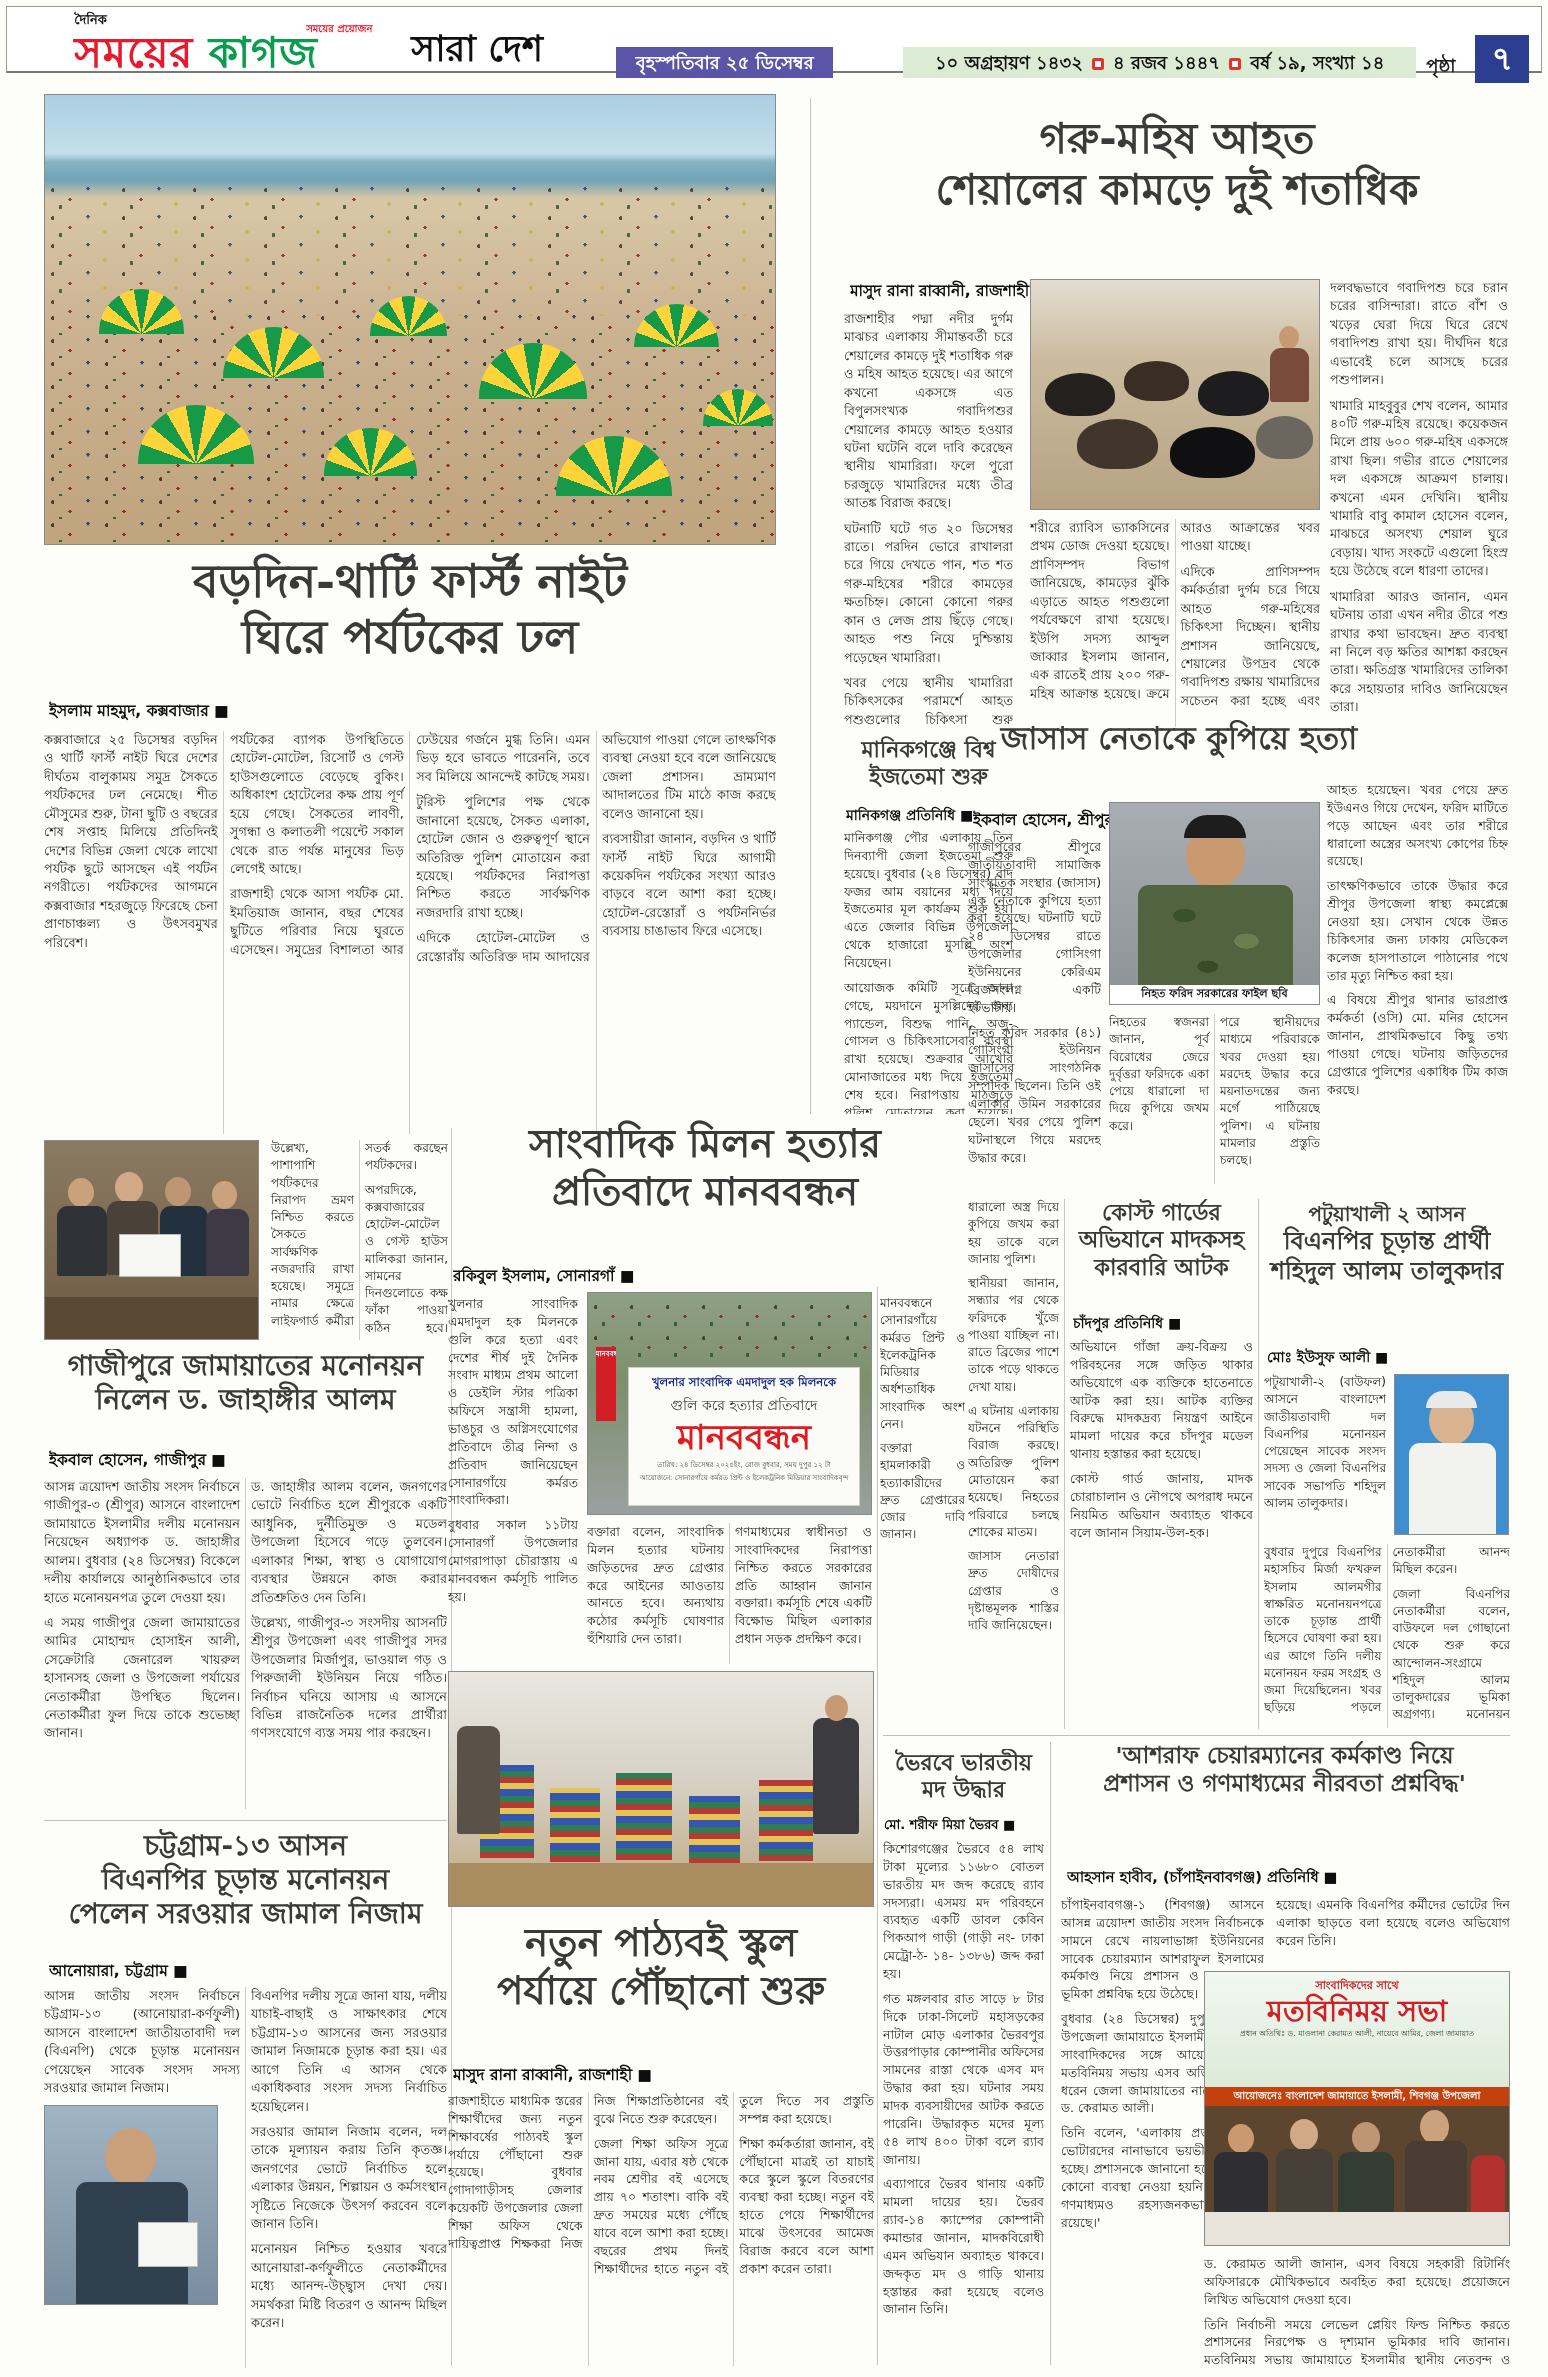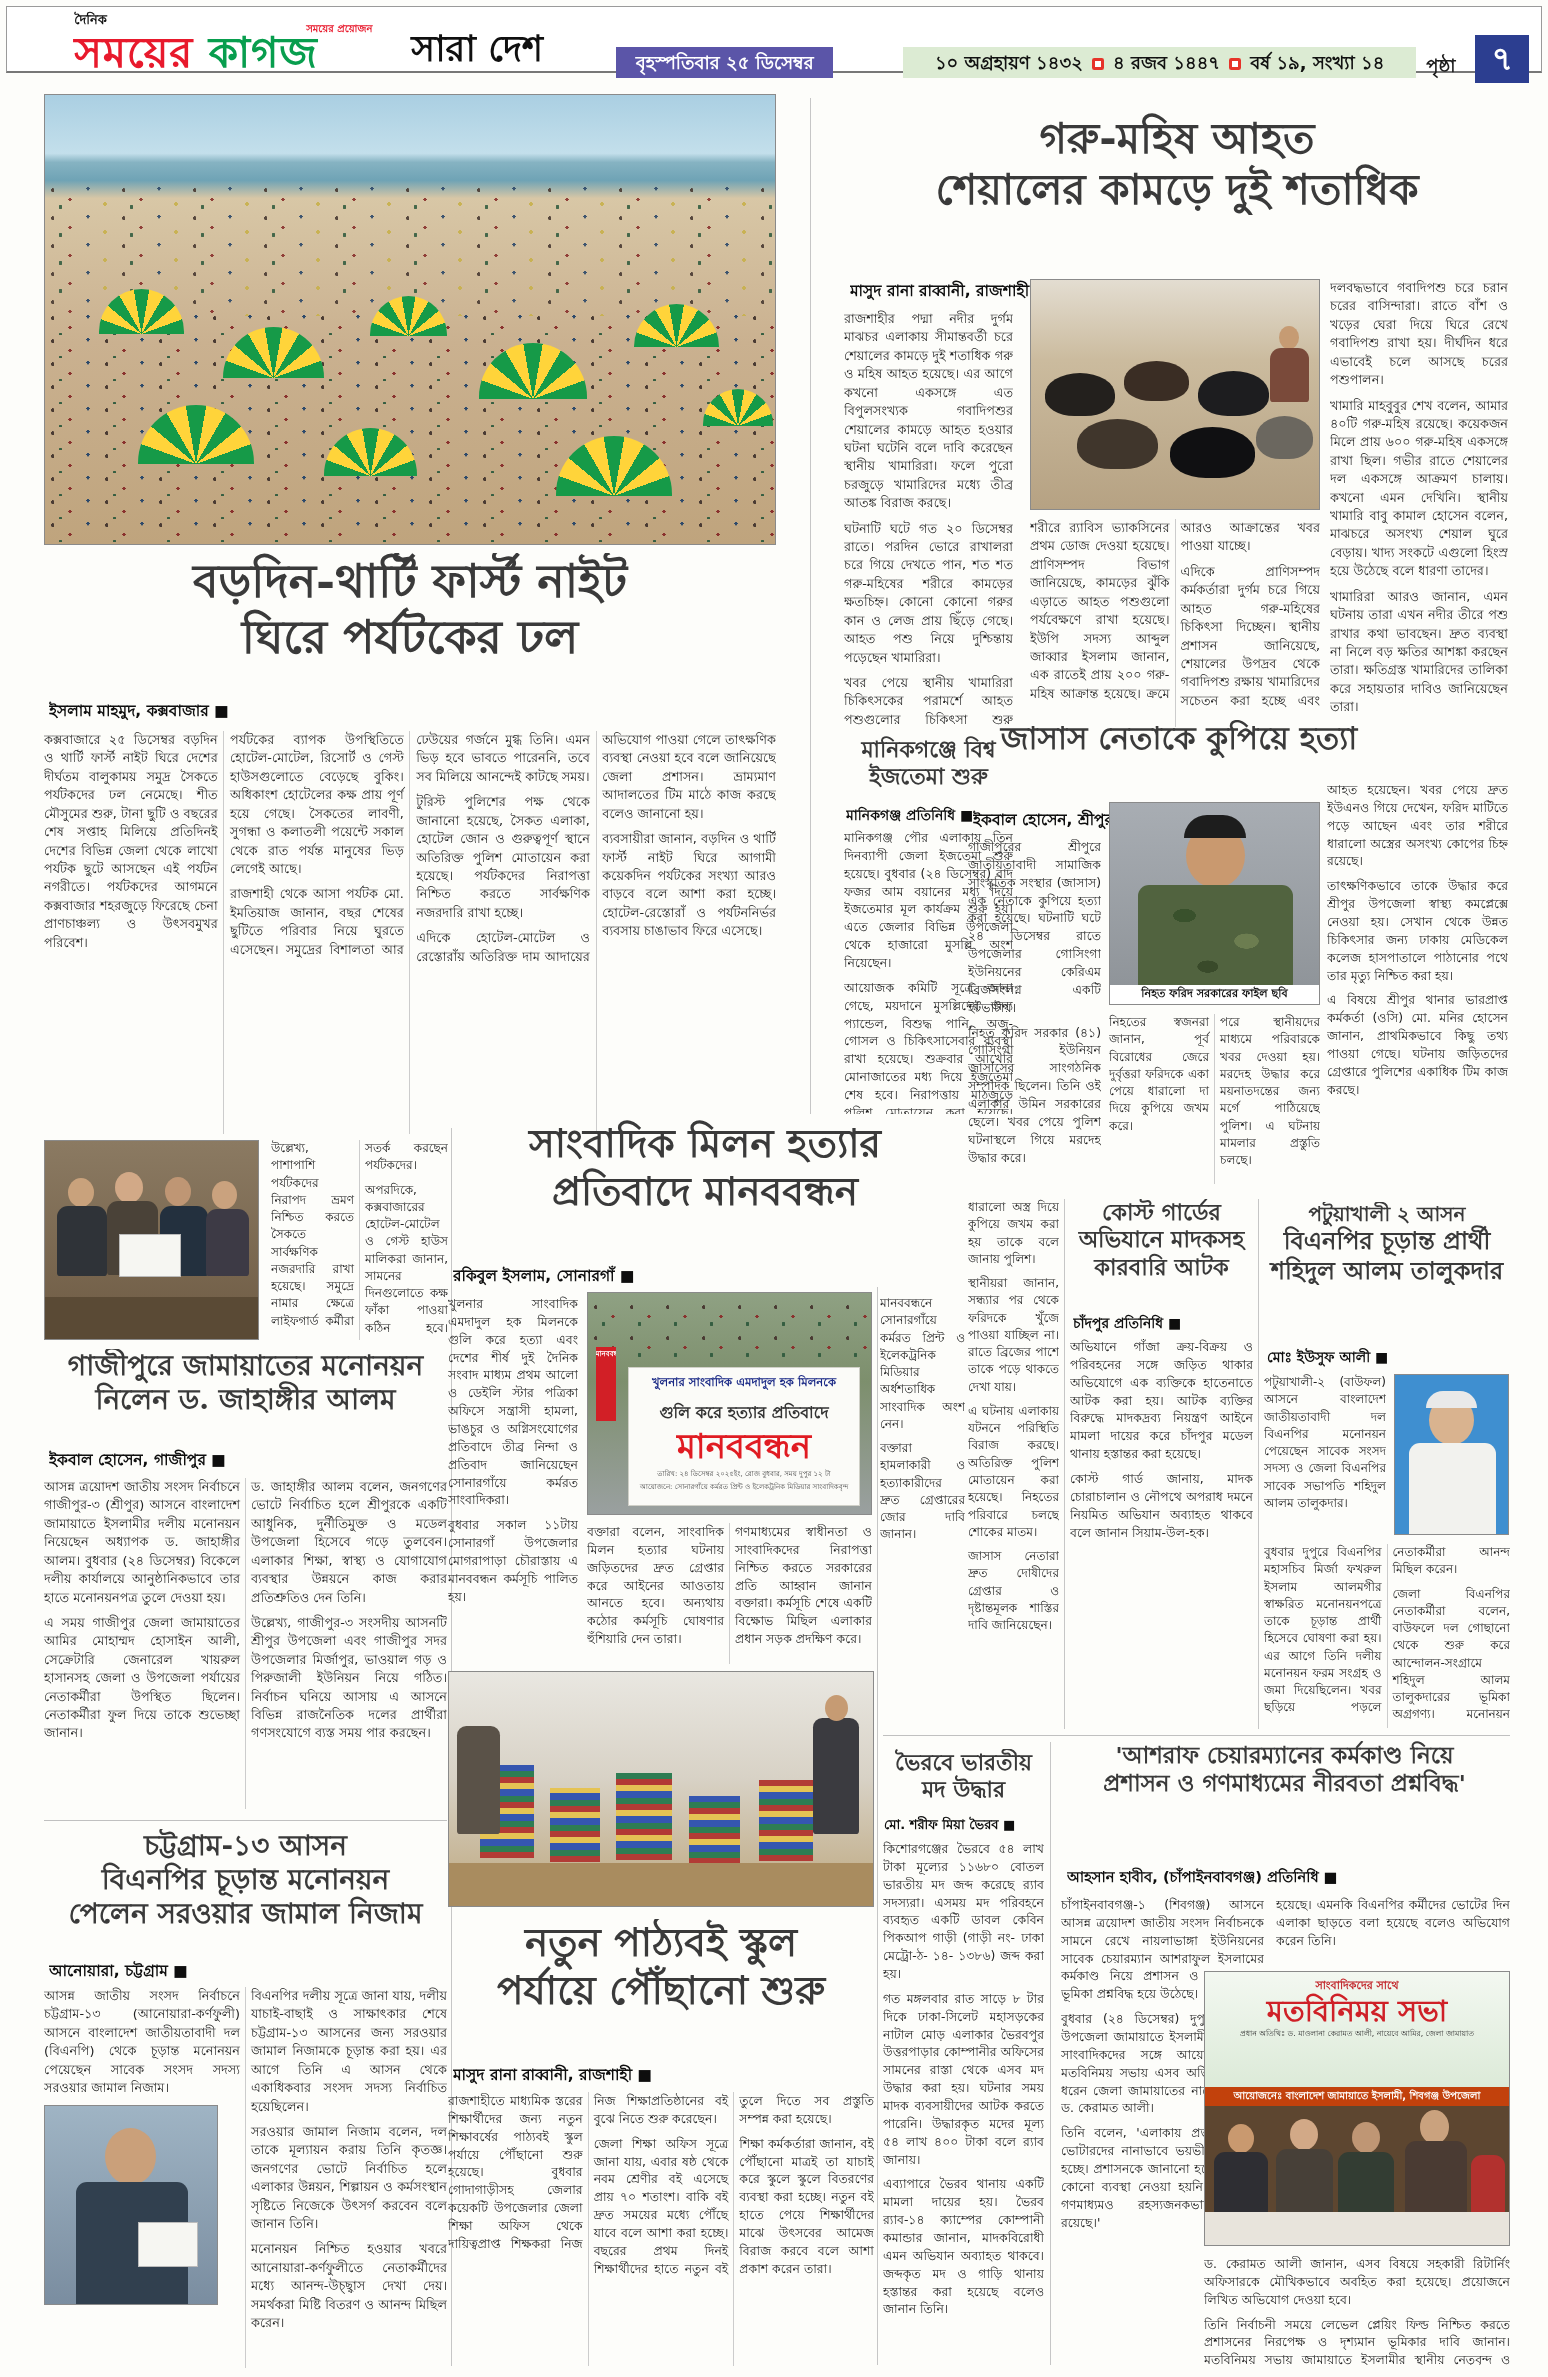--- a/index.html
+++ b/index.html
@@ -44,21 +44,21 @@
 
 .cattle{background:linear-gradient(180deg,#e3ddd1 0%,#cbbb9e 35%,#b6a283 100%)}
 .cow{position:absolute;border-radius:50% 50% 42% 42%}
 
 .head{position:absolute;border-radius:50%}
 .torso{position:absolute;border-radius:11px 11px 3.1px 3.1px}
 .paper{position:absolute;background:#f6f6f2;border:0.8px solid #bbb}
 
 .banner-white{position:absolute;background:#fbfbf8;border:0.8px solid #d0d0c8;text-align:center;overflow:hidden}
 .bn-line1{color:#1b2a86;font-weight:bold;font-size:11.6px;margin-top:6.2px}
-.bn-line2{color:#333;font-weight:bold;font-size:16px;margin-top:7px}
+.bn-line2{color:#333;font-weight:normal;font-size:14px;margin-top:1px}
 .bn-big{color:#e01b22;font-weight:bold;font-size:34px;line-height:1.15}
 .bn-small{color:#444;font-size:7px;margin-top:1.5px}
 .caption-bar{position:absolute;left:0;right:0;bottom:0;background:#fff;color:#111;font-size:11.2px;font-weight:bold;text-align:center;line-height:18.6px;overflow:hidden}
 
 .books{background:linear-gradient(180deg,#e9e7e1 0%,#d8d2c6 45%,#bda77e 100%)}
 .stack{position:absolute;background:repeating-linear-gradient(0deg,#b23b35 0 6.2px,#2e7d53 6.2px 12.4px,#3556b0 12.4px 18.6px,#e5c354 18.6px 25px)}
 .person{position:absolute;background:#3b3b40;border-radius:9.3px 9.3px 3.1px 3.1px}
 
 .mot-top{position:absolute;left:0;right:0;top:0;background:linear-gradient(180deg,#f3f8f1,#dcead8);text-align:center;overflow:hidden}
 .mot-kicker{color:#c2262b;font-weight:bold;font-size:11px;margin-top:4.6px}

